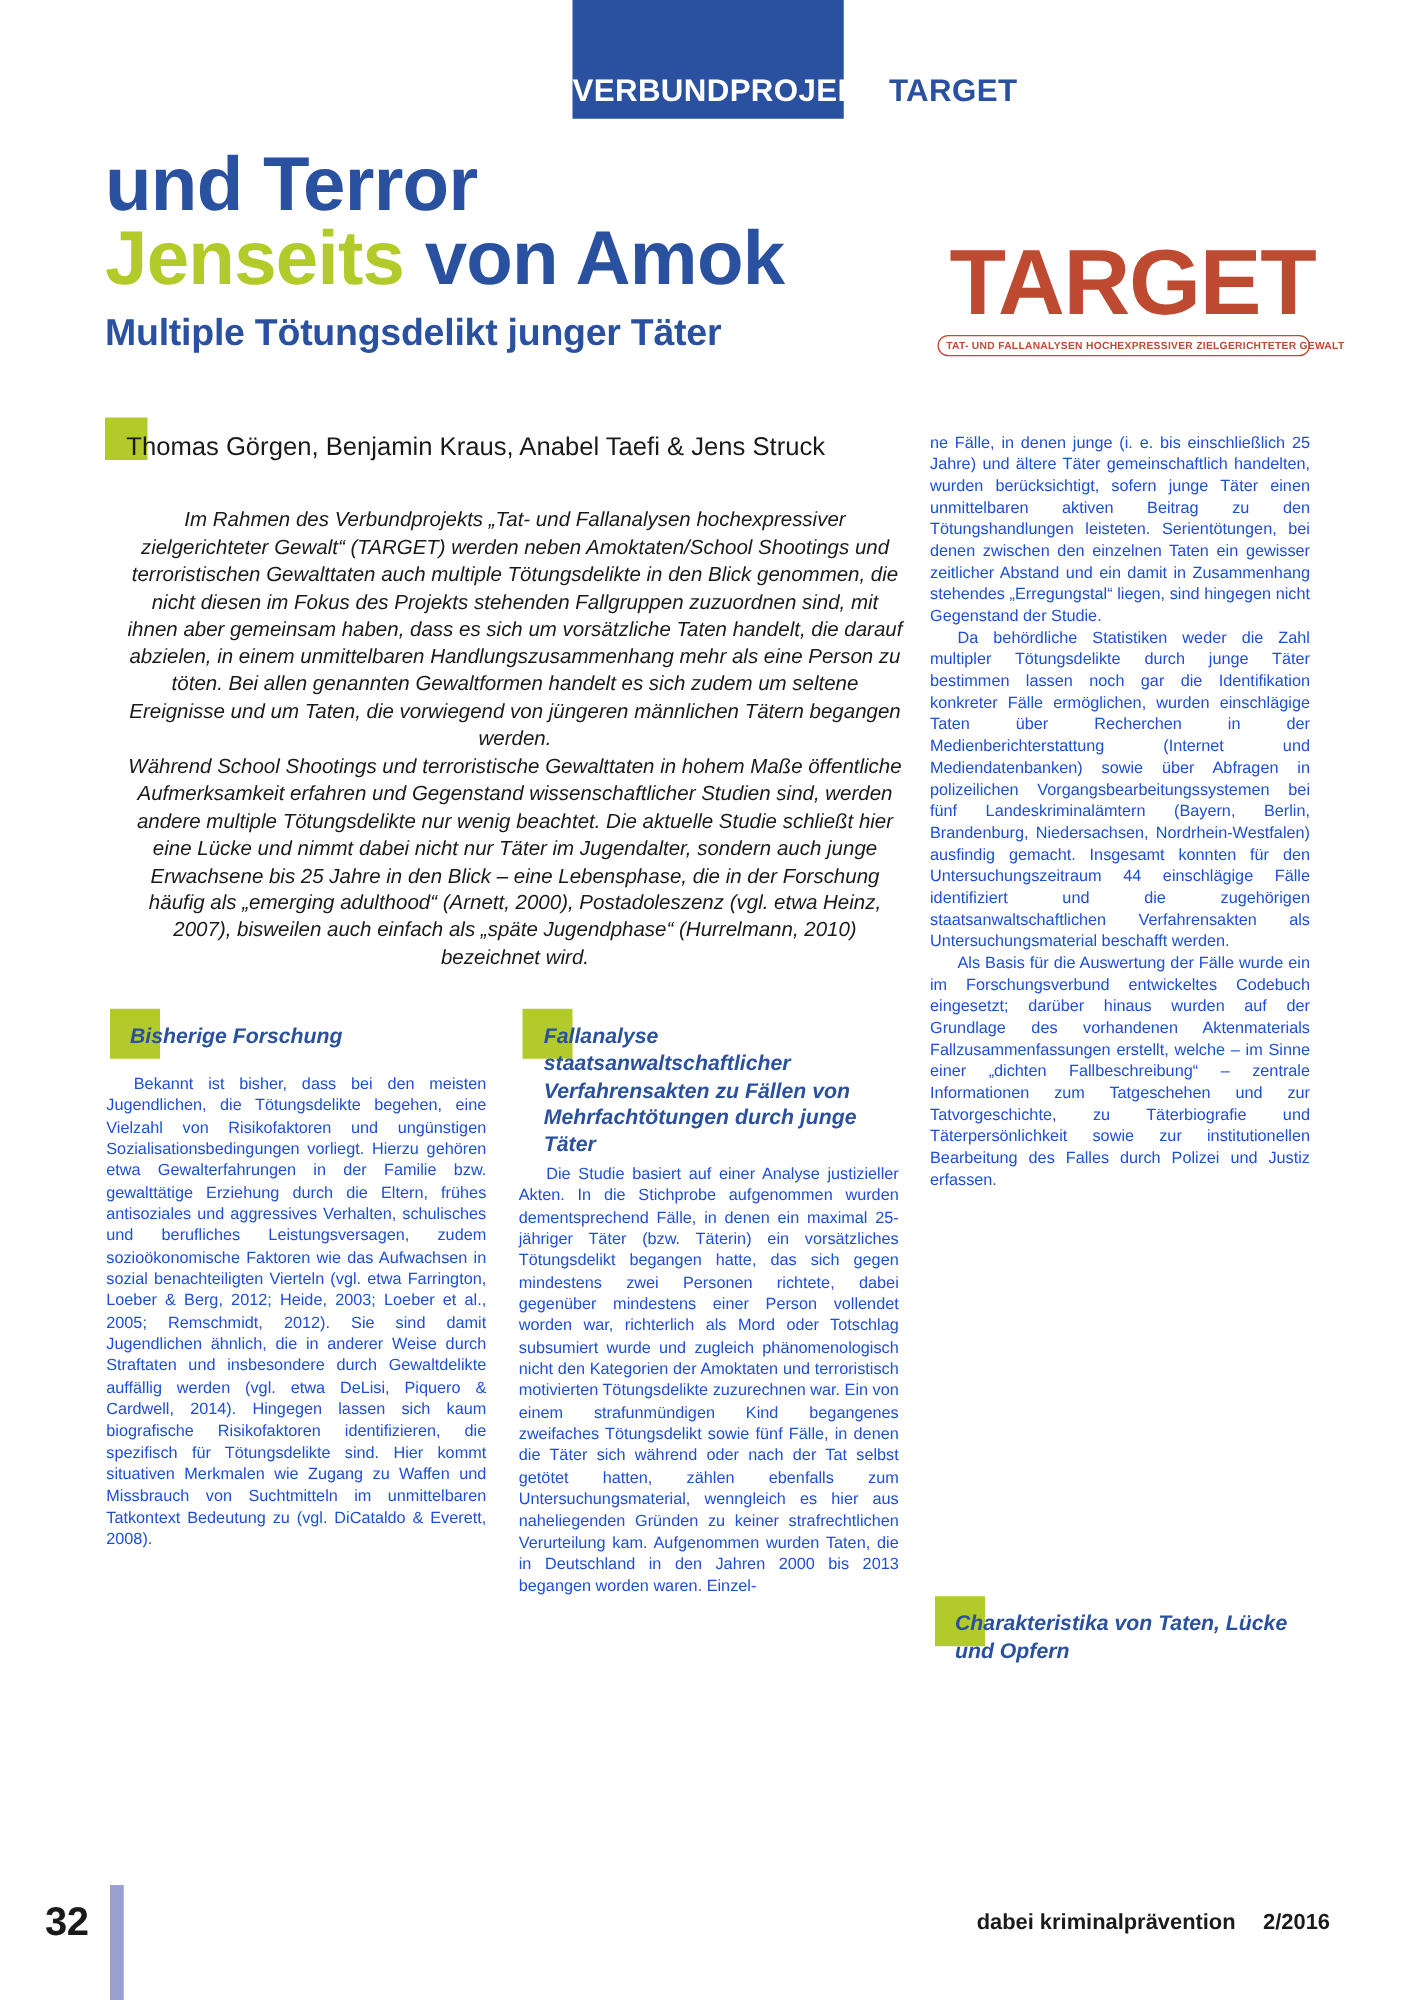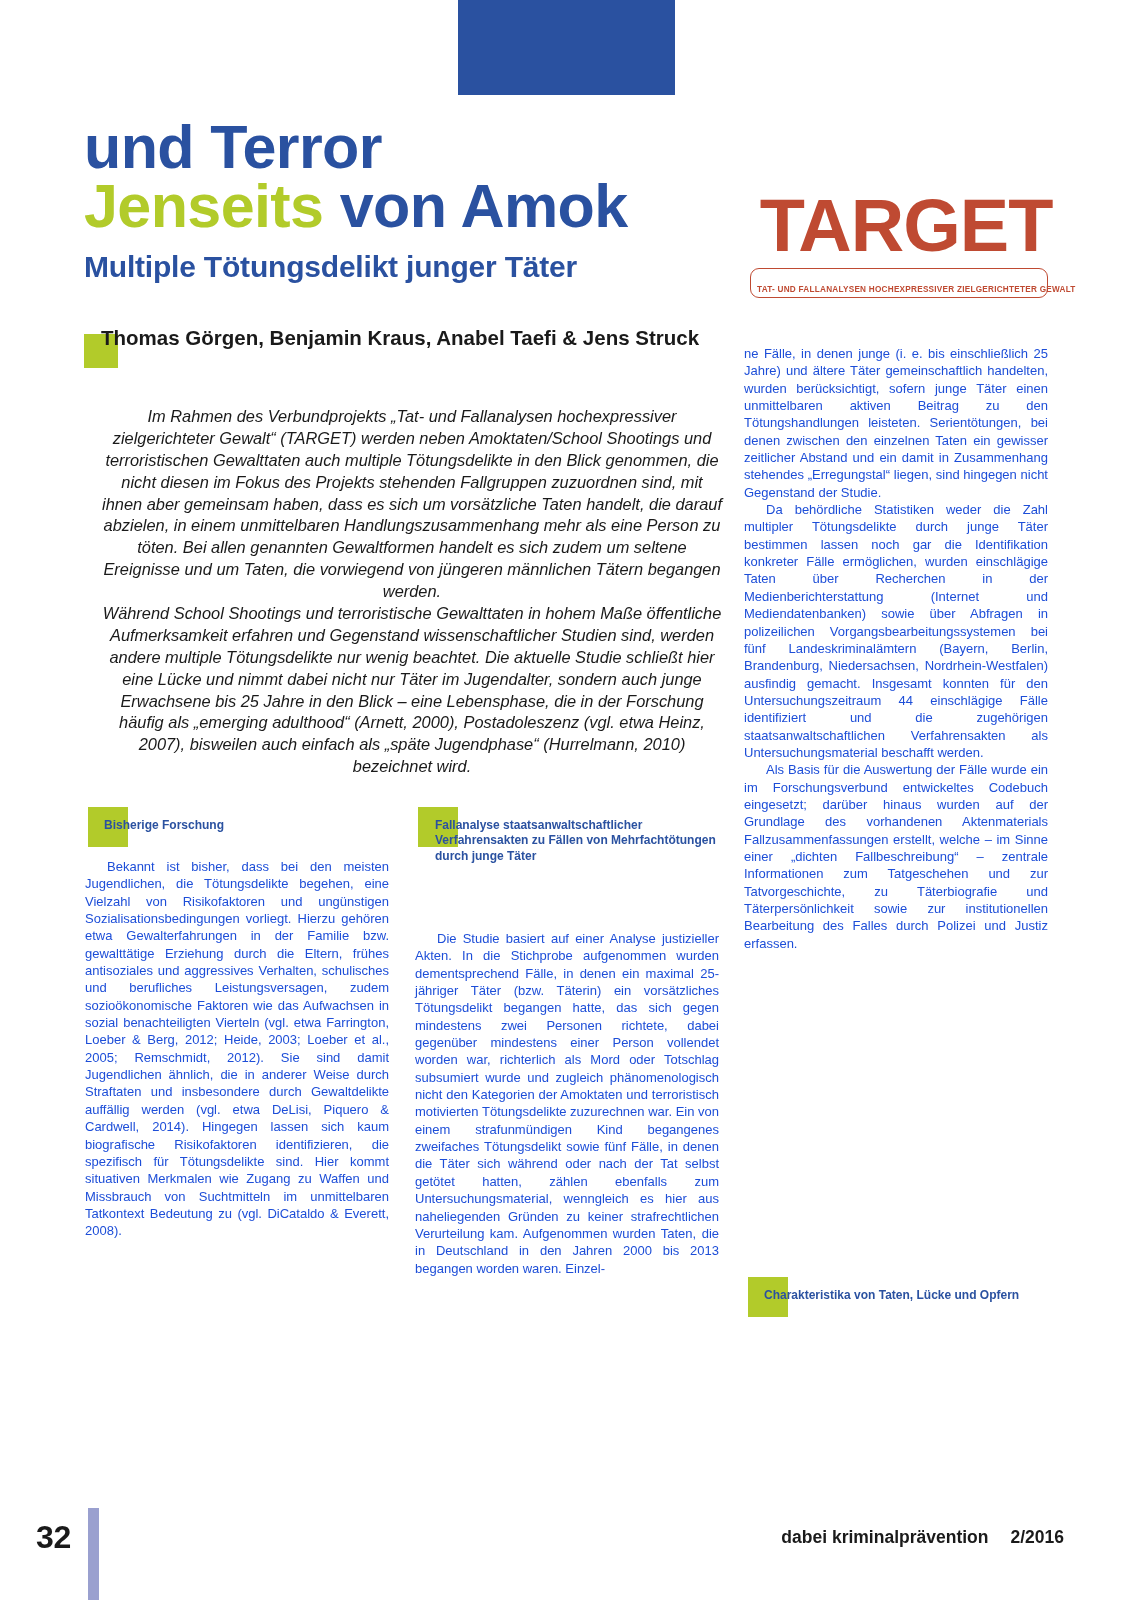--- a/index.html
+++ b/index.html
@@ -87,41 +87,41 @@
   }
   .logo-tagline {
     margin-top: 2px;
     border: 1.4px solid #bf4a32;
     border-radius: 9px;
     color: #bf4a32;
     font-size: 8.2px;
     font-weight: bold;
     letter-spacing: 0.25px;
     text-align: left;
-    padding: 16px 6px 3px 6px;
+    padding: 3px 6px 3px 6px;
     width: 298px;
     box-sizing: border-box;
     white-space: nowrap;
   }
 
   
   .gmark {
     position: absolute;
     background: #b2cb2a;
     z-index: 0;
   }
 
   
   .authors {
     position: absolute;
     left: 101px;
-    top: 325px;
+    top: 345px;
     width: 615px;
     font-size: 20.5px;
-    font-weight: bold;
+    font-weight: normal;
     color: #1a1a1a;
     line-height: 1.25;
     z-index: 2;
   }
   .abstract {
     position: absolute;
     left: 101px;
     top: 406px;
     width: 622px;
     font-size: 16.4px;
@@ -142,27 +142,28 @@
     text-align: justify;
     z-index: 2;
   }
   .col p { margin: 0; text-indent: 22px; }
   .col p.noindent { text-indent: 0; }
   .col-left   { left: 85px;  top: 858px;  width: 304px; }
   .col-mid    { left: 415px; top: 930px;  width: 304px; }
   .col-right  { left: 744px; top: 345px;  width: 304px; }
 
   .sec-head {
-    font-size: 12px;
+    font-size: 17px;
     font-weight: bold;
     color: #2a51a0;
     line-height: 1.28;
     text-align: left;
     position: absolute;
     z-index: 2;
+    font-style: italic;
   }
   .sec-head-left  { left: 104px; top: 818px; width: 290px; }
   .sec-head-mid   { left: 435px; top: 818px; width: 292px; }
   .sec-head-right { left: 764px; top: 1288px; width: 294px; }
 
   .col-right-2 {
     left: 744px; top: 1342px; width: 304px;
   }
 
   
@@ -193,20 +194,23 @@
     white-space: nowrap;
   }
   .footer-right .fr-gap { display: inline-block; width: 22px; }
 </style>
 </head>
 <body>
 
 <div class="page">
 
   <div class="header-band"></div>
+  <div class="header-kicker">
+    <span class="k-white">VERBUNDPROJEKT</span><span class="k-white"> </span><span class="k-blue">TARGET</span>
+  </div>
 
   <div class="title-block">
     <div class="title-line">und Terror</div>
     <div class="title-line"><span class="title-hl">Jenseits</span><span> von Amok</span></div>
     <div class="subtitle">Multiple Tötungsdelikt junger Täter</div>
   </div>
 
   <div class="logo">
     <div class="logo-word">TARGET</div>
     <div class="logo-tagline">TAT- UND FALLANALYSEN HOCHEXPRESSIVER  ZIELGERICHTETER GEWALT</div>

